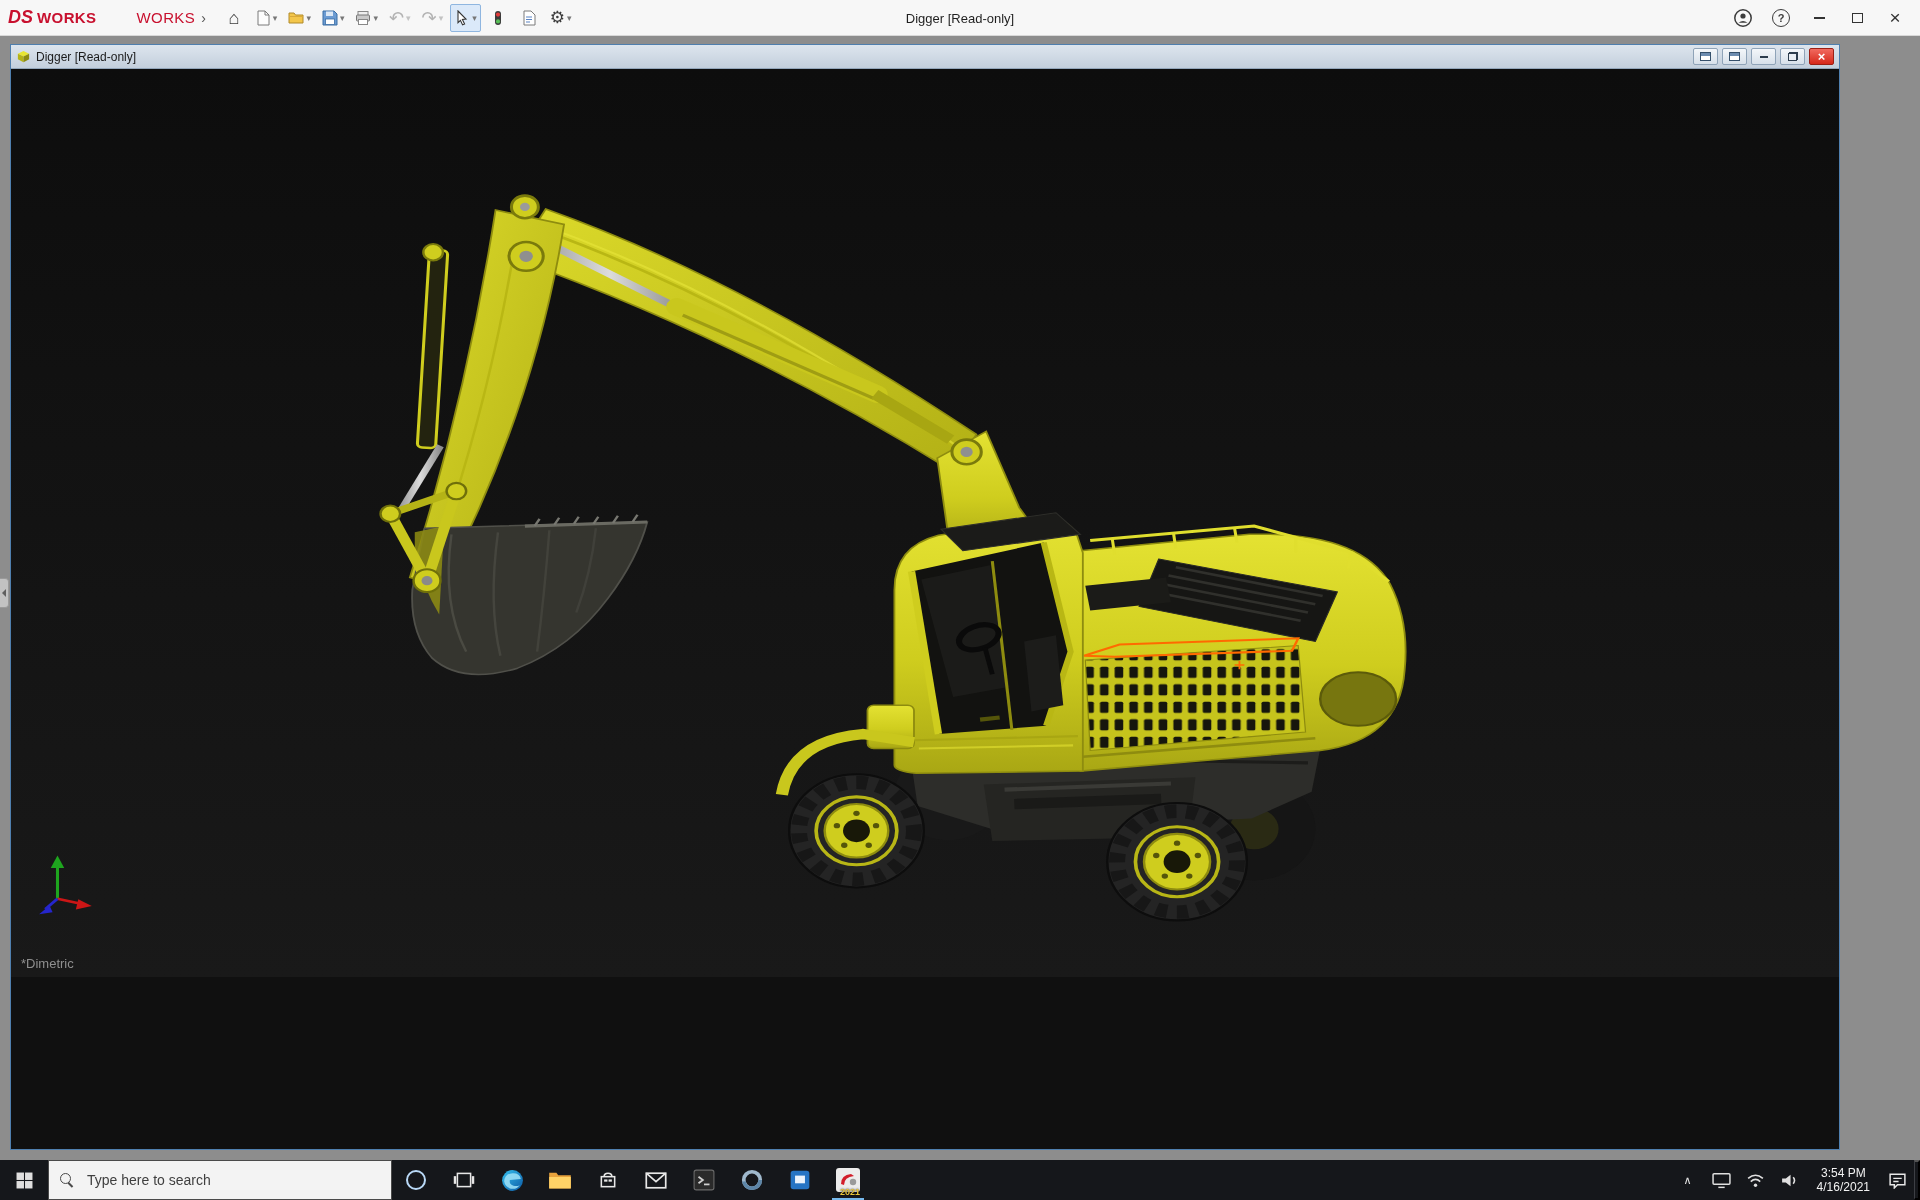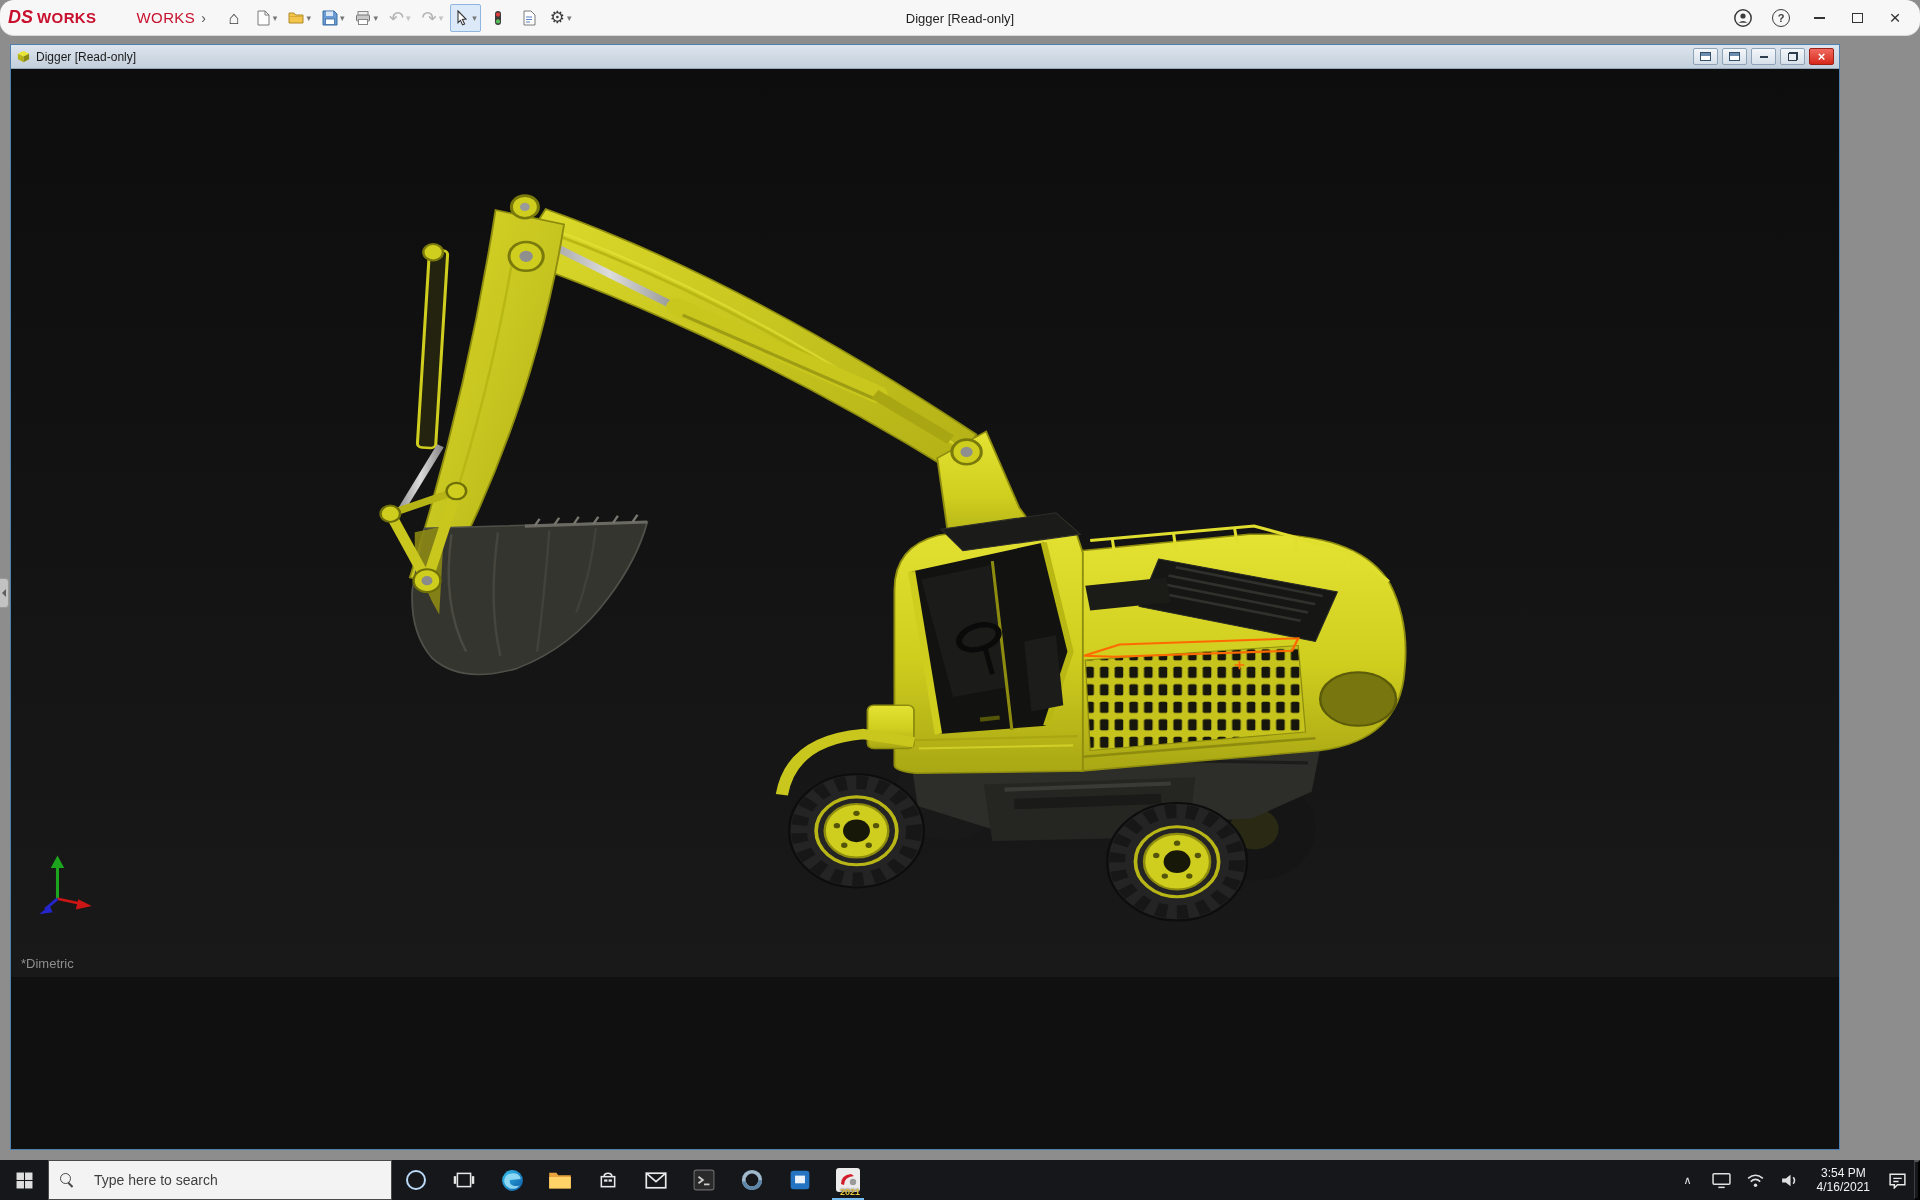--- a/index.html
+++ b/index.html
@@ -3,21 +3,21 @@
 <meta charset="utf-8">
 <style>
   * { margin:0; padding:0; box-sizing:border-box; }
   html,body { width:1920px; height:1200px; overflow:hidden;
               font-family:"Liberation Sans", sans-serif; }
   .screen { position:relative; width:1920px; height:1200px; background:#8d8d8d; }
 
   
   .topbar { position:absolute; left:0; top:0; width:1920px; height:36px;
             background:#f7f7f7; border-bottom:1px solid #d8d8d8;
-            display:flex; align-items:center; padding:0 8px; z-index:40;border-radius:14px; }
+            display:flex; align-items:center; padding:0 8px; z-index:40; }
   .brand { display:flex; align-items:baseline; color:#c8102e; margin-right:4px; cursor:default; }
   .brand .ds   { font-style:italic; font-weight:bold; font-size:18px; margin-right:4px; }
   .brand .solid{ font-weight:bold; font-size:15px; letter-spacing:.4px; }
   .brand .works{ font-weight:normal; font-size:15px; letter-spacing:.4px;padding-left:40px; }
   .brand-chev { color:#555; font-size:14px; margin:0 14px 0 2px; }
   .tools { display:flex; align-items:center; gap:3px; }
   .tbtn { height:28px; min-width:28px; border:1px solid transparent; background:transparent;
           display:flex; align-items:center; justify-content:center; gap:2px;
           color:#444; padding:0 3px; border-radius:2px; }
   .tbtn.active { background:#dbe9f9; border-color:#8fb6e0; }
@@ -68,21 +68,21 @@
                   border-bottom:4px solid transparent; border-right:4px solid #5f5f5f; }
 
   
   .taskbar { position:absolute; left:0; bottom:0; width:1920px; height:40px;
              background:#15171b; display:flex; align-items:stretch; z-index:50; }
   .tb-slot { width:48px; display:flex; align-items:center; justify-content:center;
              position:relative; background:transparent; border:none; }
   .tb-slot.running:after { content:""; position:absolute; left:8px; right:8px; bottom:0;
                            height:2px; background:#76b9ed; }
   .search { width:344px; background:#f3f3f3; border:1px solid #4a4a4a;
-            display:flex; align-items:center; gap:20px; padding:0 11px; }
+            display:flex; align-items:center; gap:13px; padding:0 11px; }
   .mag { position:relative; width:14px; height:14px; flex:0 0 auto; }
   .mag:before { content:""; position:absolute; left:0; top:0; width:9px; height:9px;
                 border:1.8px solid #4a4a4a; border-radius:50%; }
   .mag:after { content:""; position:absolute; left:9px; top:9px; width:6px; height:1.8px;
                background:#4a4a4a; transform:rotate(45deg); transform-origin:0 0; }
   .search input { border:none; background:transparent; outline:none; width:100%;
                   font-size:14px; color:#333; font-family:"Liberation Sans",sans-serif; }
   .search input::placeholder { color:#3f3f3f; opacity:1; }
   .cortana-ring { width:20px; height:20px; border:2.4px solid #b9d9f7; border-radius:50%; }
   .tray { margin-left:auto; display:flex; align-items:stretch; }

